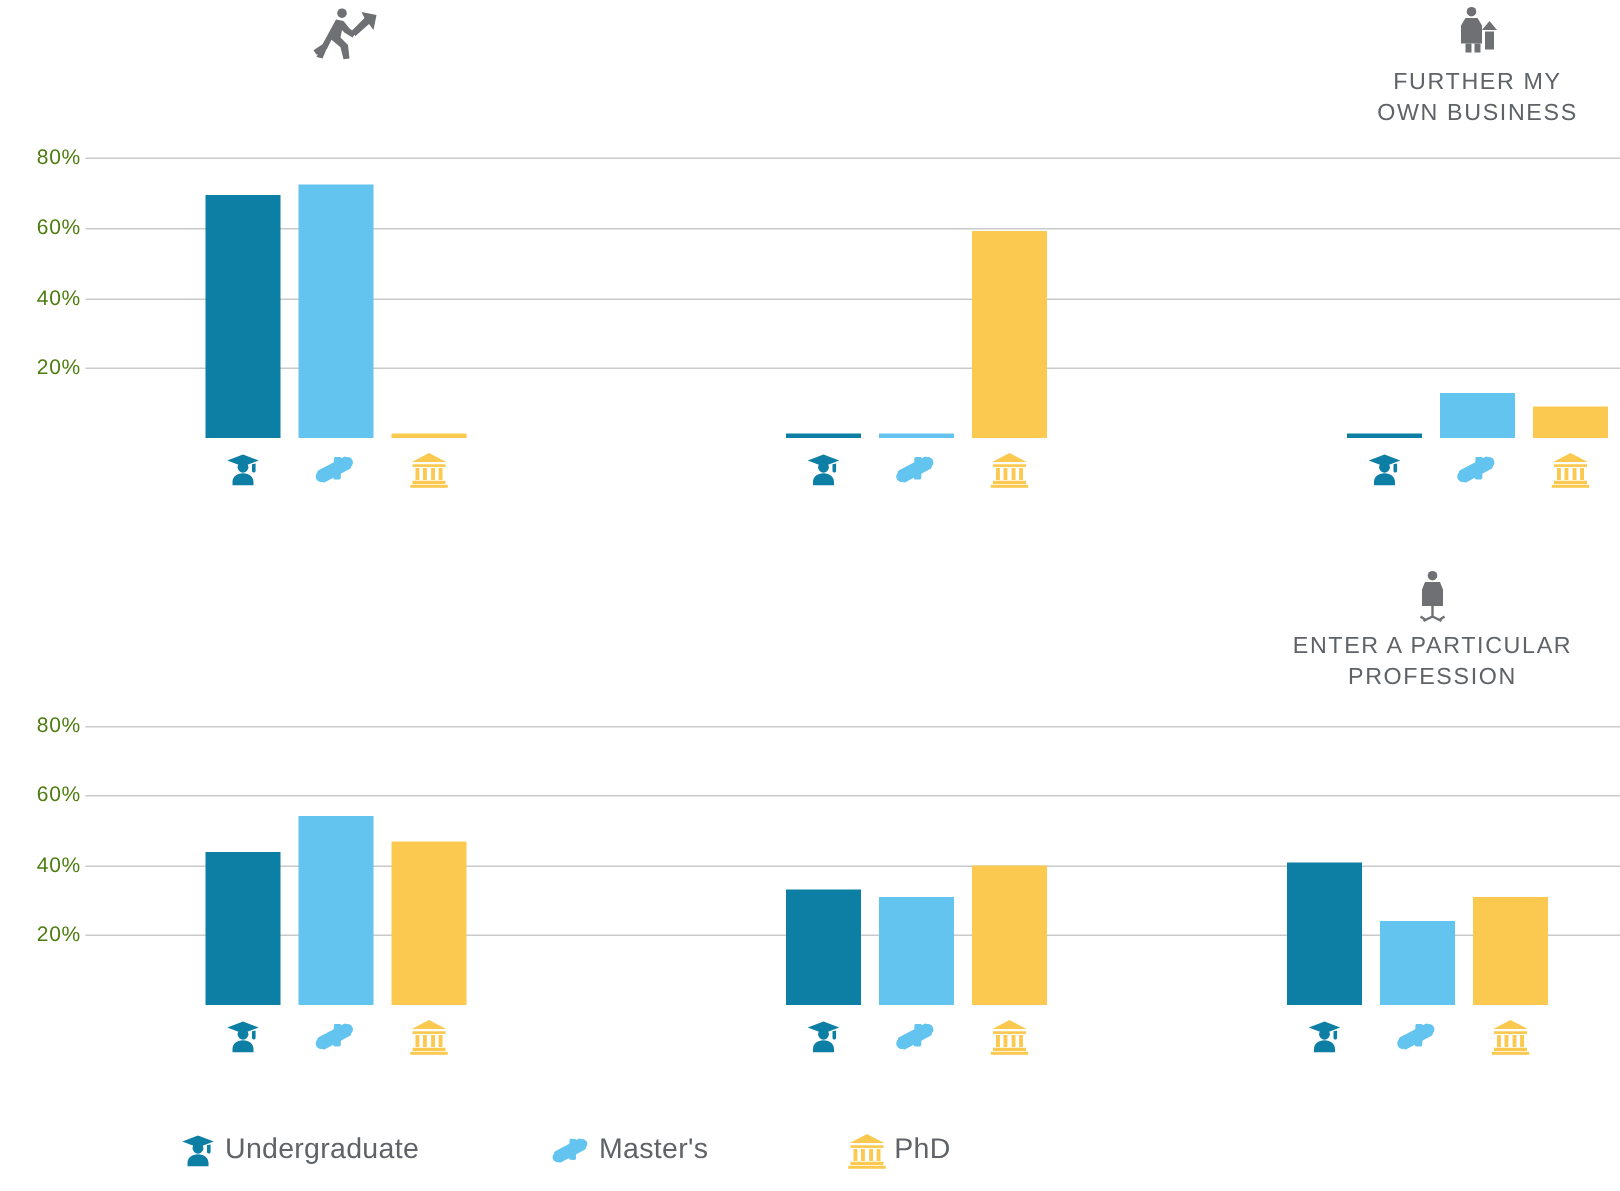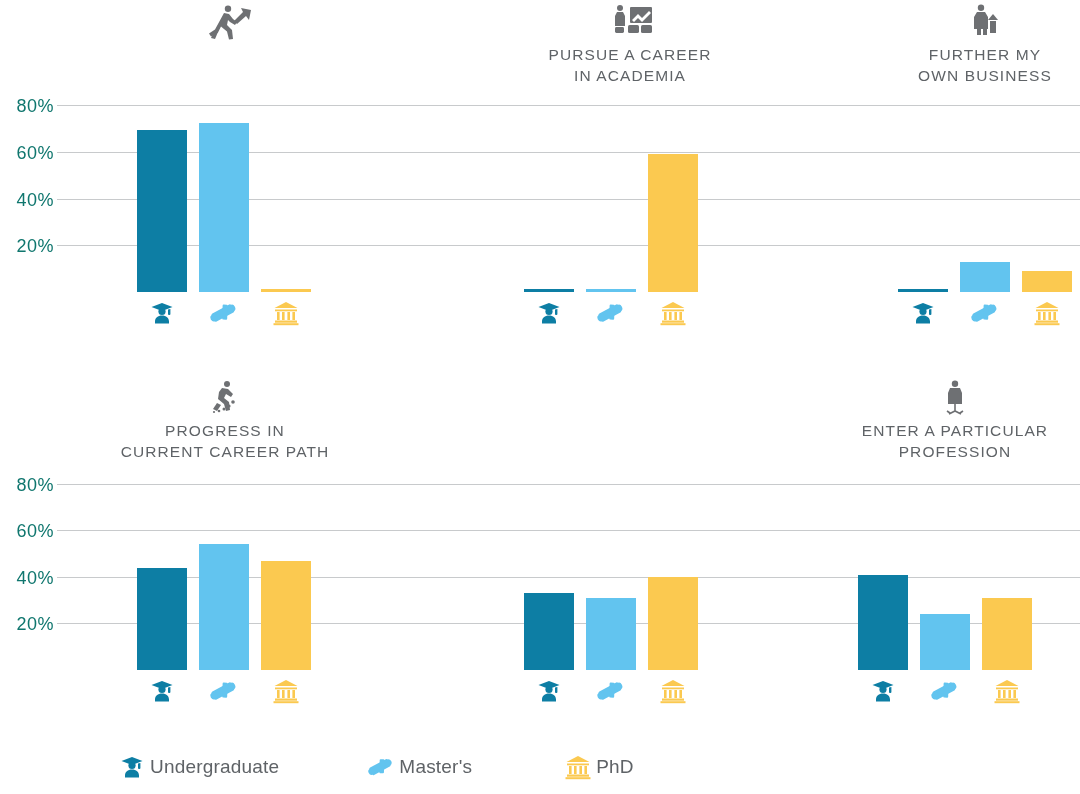--- a/index.html
+++ b/index.html
@@ -33,22 +33,22 @@
   
   .grid{position:absolute;left:0;top:0;width:1080px;height:794px;}
   .gridline{
     position:absolute;
     height:1px;
     background:#9b9fa3;
     opacity:.55;
   }
   .ytick{
     position:absolute;
-    font-size:18px;
-    color:#0f766e;
+    font-size:14px;
+    color:#4d7c0f;
     letter-spacing:.5px;
     text-align:right;
     width:46px;
   }
 
   
   .bars{position:absolute;}
   .bar{position:absolute;bottom:0;}
   .bar.c0{background:#0d7ea4;}
   .bar.c1{background:#62c4ef;}
@@ -102,66 +102,35 @@
     <span class="panel-icon">
       <svg width="60" height="42" viewBox="0 0 60 42" fill="#6e7073">
         <path d="M46 6 l10 2 -2 10 -3 -4 -9 8 -3 -3 9 -9z"></path>
         <path d="M33 10 a3.2 3.2 0 1 0 0-6.4 3.2 3.2 0 0 0 0 6.4z"></path>
         <path d="M29 11 l5 1 4 5 4 3 -2 3 -5 -3 -2 -2 -1 5 5 5 1 9 -4 .5 -2-8 -6-5 -3 6 -7 4 -2-3 6-4z"></path>
         <path d="M19 29 l4 1 -3 7 -4-1z"></path>
       </svg>
     </span>
   </div>
 
-  <div class="panel-head" style="left:450px;top:2px;width:360px;">
-    <span class="panel-icon">
-      <svg width="60" height="42" viewBox="0 0 60 42" fill="#6e7073">
-        <rect x="30" y="5" width="22" height="16" rx="1"></rect>
-        <path d="M32 18 l6-6 4 4 7-7 2 2 -9 9 -4-4 -4 4z" fill="#ffffff"></path>
-        <path d="M20 9 a3 3 0 1 0 0-6 3 3 0 0 0 0 6z"></path>
-        <path d="M17 10 h6 l2 4 v10 h-10 v-10z"></path>
-        <rect x="15" y="25" width="9" height="6" rx="1.4"></rect>
-        <rect x="28" y="23" width="11" height="8" rx="1.6"></rect>
-        <rect x="41" y="23" width="11" height="8" rx="1.6"></rect>
-      </svg>
-    </span>
-    <span class="panel-title">PURSUE A CAREER
-IN ACADEMIA</span>
-  </div>
 
   <div class="panel-head" style="left:825px;top:2px;width:320px;">
     <span class="panel-icon">
       <svg width="60" height="42" viewBox="0 0 60 42" fill="#6e7073">
         <path d="M26 9 a3.2 3.2 0 1 0 0-6.4 3.2 3.2 0 0 0 0 6.4z"></path>
         <path d="M22 10 h8 l3 5 v12 h-14 v-12z"></path>
         <path d="M22 27 h4 v6 h-4z M28 27 h4 v6 h-4z"></path>
         <rect x="35" y="19" width="6" height="12"></rect>
         <path d="M38 12 l5 6 h-10z"></path>
       </svg>
     </span>
     <span class="panel-title">FURTHER MY
 OWN BUSINESS</span>
   </div>
 
-  <div class="panel-head" style="left:45px;top:378px;width:360px;">
-    <span class="panel-icon">
-      <svg width="60" height="42" viewBox="0 0 60 42" fill="#6e7073">
-        <path d="M32 9 a3 3 0 1 0 0-6 3 3 0 0 0 0 6z"></path>
-        <path d="M27 10 l6 1 5 5 -2 3 -5-3 -2 4 5 4 1 8 -4 1 -2-7 -6-5 1-7z"></path>
-        <path d="M22 25 l4 2 -4 6 -4-2z"></path>
-        <circle cx="38" cy="24" r="1.8"></circle>
-        <circle cx="34" cy="28" r="1.6"></circle>
-        <circle cx="29" cy="31" r="1.5"></circle>
-        <circle cx="24" cy="33" r="1.3"></circle>
-        <circle cx="19" cy="34" r="1.1"></circle>
-      </svg>
-    </span>
-    <span class="panel-title">PROGRESS IN
-CURRENT CAREER PATH</span>
-  </div>
 
 
   <div class="panel-head" style="left:790px;top:378px;width:330px;">
     <span class="panel-icon">
       <svg width="60" height="42" viewBox="0 0 60 42" fill="#6e7073">
         <path d="M30 9 a3.2 3.2 0 1 0 0-6.4 3.2 3.2 0 0 0 0 6.4z"></path>
         <path d="M25 10 h10 l2 5 v11 h-14 v-11z"></path>
         <path d="M30 26 v7"></path>
         <g stroke="#6e7073" stroke-width="1.6" fill="none">
           <path d="M30 26 v7 M24 36 l6-3 6 3 M22 33 l3 2 M38 33 l-3 2"></path>

